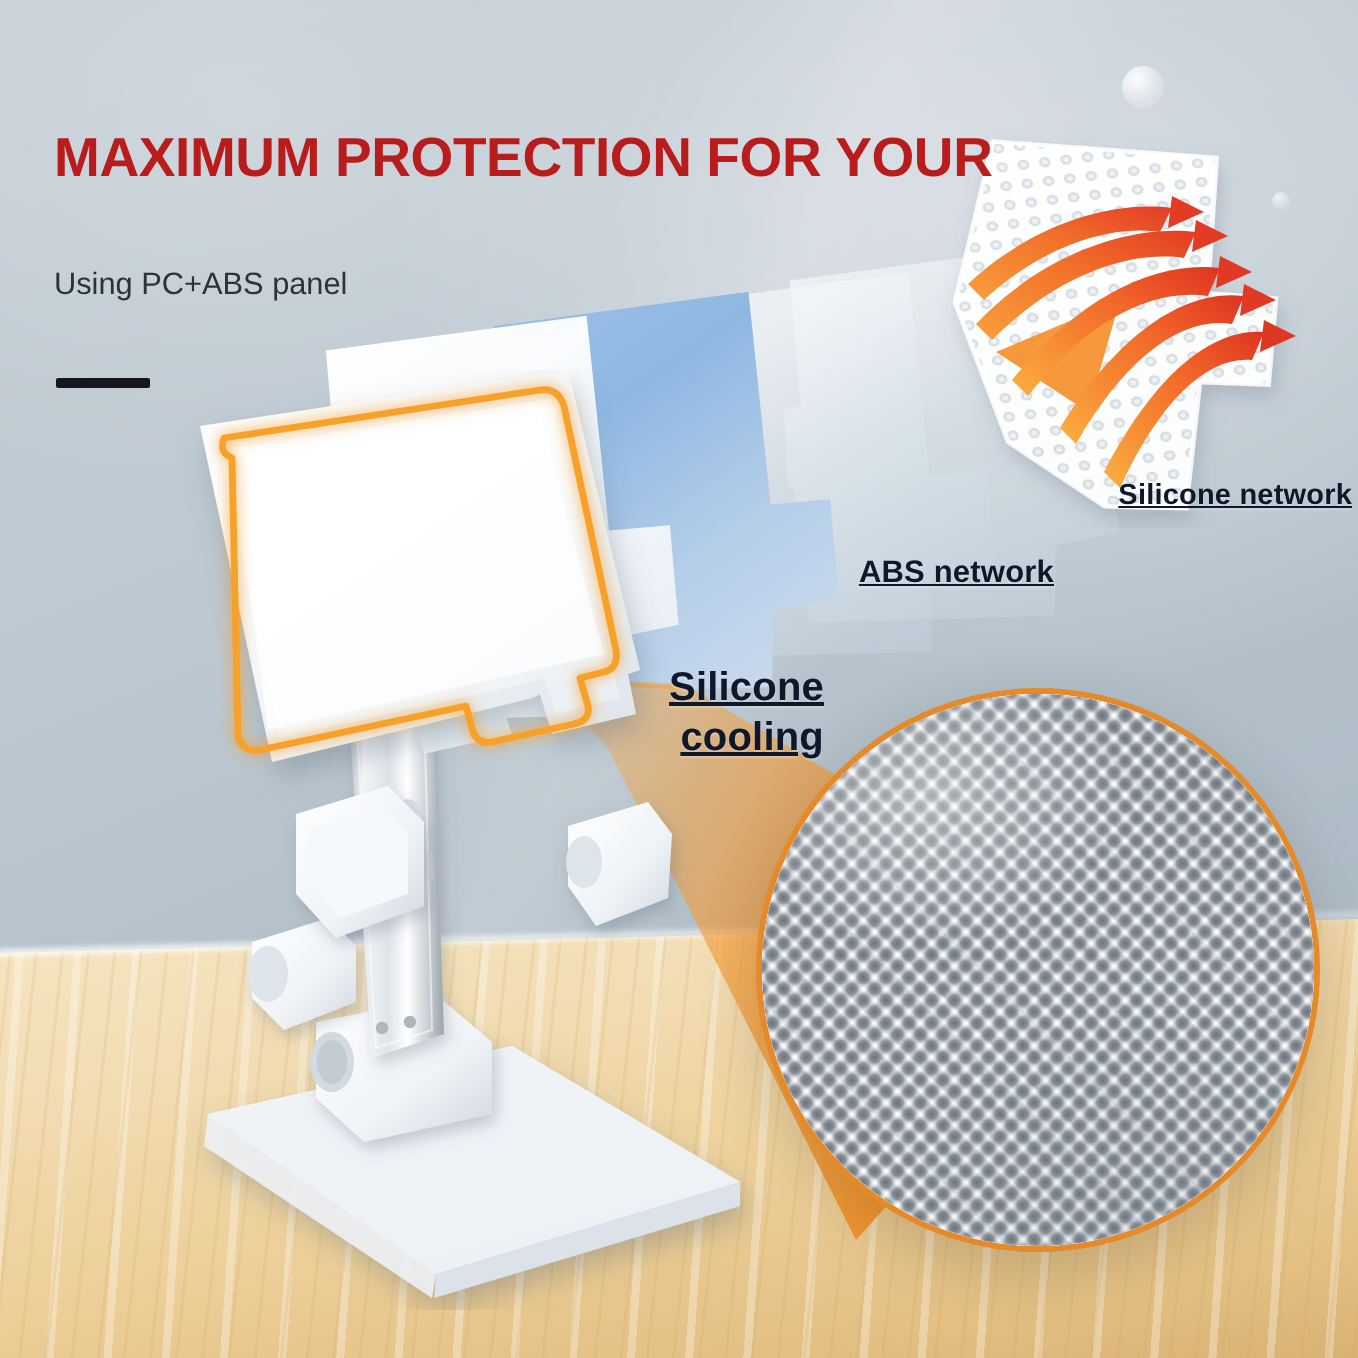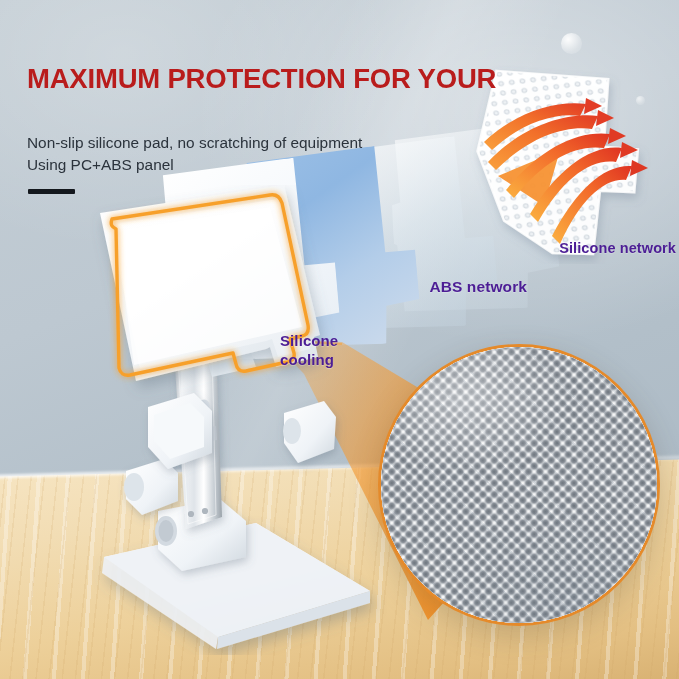--- a/index.html
+++ b/index.html
@@ -131,27 +131,28 @@
   }
   .mag .gloss{
     position:absolute;inset:0;border-radius:50%;
     background:
       radial-gradient(ellipse 150px 110px at 30% 18%, rgba(255,255,255,.40), rgba(255,255,255,0) 70%),
       radial-gradient(ellipse 180px 150px at 70% 95%, rgba(120,135,150,.16), rgba(255,255,255,0) 72%);
   }
 
   
   .label{
-    position:absolute;color:#4c1d95;font-weight:bold;
+    position:absolute;color:#0f172a;font-weight:bold;
     line-height:1.24;letter-spacing:.1px;
     text-shadow:0 1px 1px rgba(255,255,255,.28);
+    text-decoration:underline;
   }
   .label.l-network{left:480px;top:240px;width:196px;font-size:14.5px;text-align:right;}
   .label.l-abs{left:355px;top:277px;width:172px;font-size:15.5px;text-align:right;}
-  .label.l-stickers{left:280px;top:332px;width:132px;font-size:15px;}
+  .label.l-stickers{left:280px;top:332px;width:132px;font-size:20px;text-align:right;}
 </style>
 </head>
 <body>
 
 <div id="stage">
 
   <div class="bg-sky"></div>
   <div class="bg-sheen"></div>
   <div class="bubble b1"></div>
   <div class="bubble b2"></div>
@@ -342,21 +343,20 @@
   <div class="mag">
     <div class="tex"></div>
     <div class="gloss"></div>
   </div>
 
   <div class="headline">
     <div>MAXIMUM PROTECTION FOR YOUR</div>
   </div>
 
   <div class="subtitle">
-    <div>Non-slip silicone pad, no scratching of equipment</div>
     <div>Using PC+ABS panel</div>
   </div>
 
   <div class="rule"></div>
 
   <div class="label l-network">
     <div>Silicone network</div>
   </div>
 
   <div class="label l-abs">

